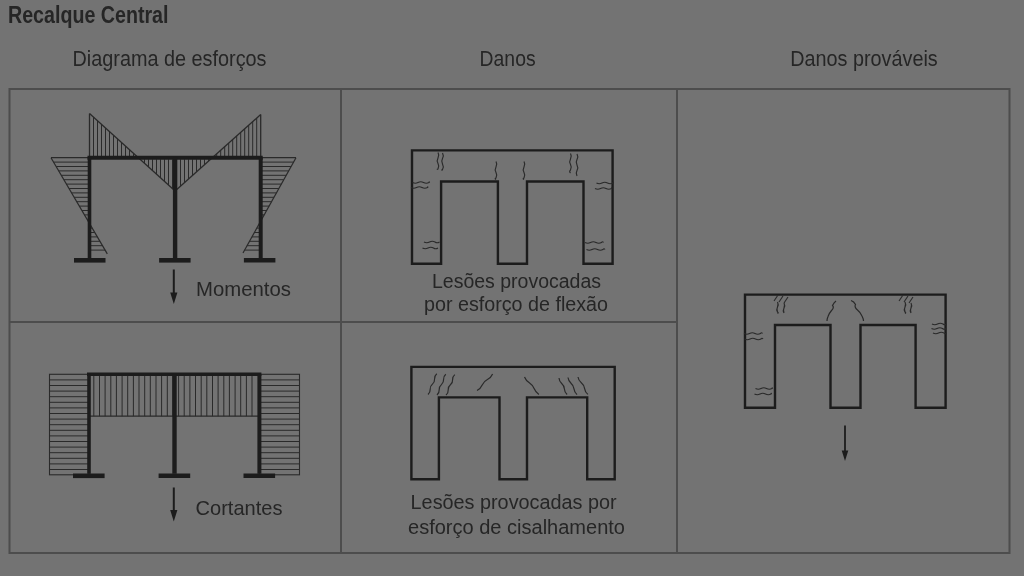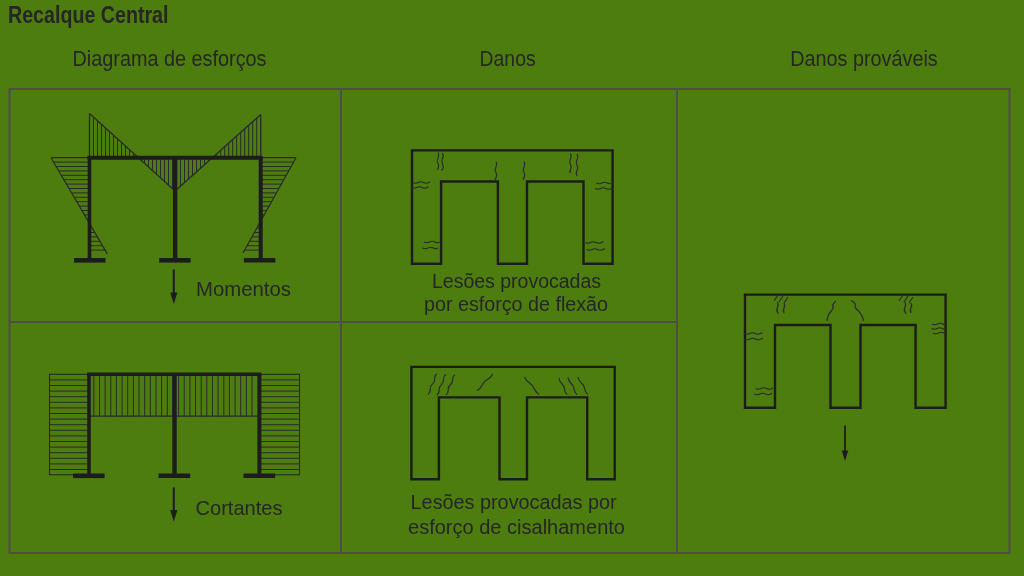--- a/index.html
+++ b/index.html
@@ -1,15 +1,15 @@
 <!DOCTYPE html>
 <html><head><meta charset="utf-8">
 <style>
 html,body{margin:0;padding:0;background:#fff;}
-#stage{position:relative;width:1024px;height:576px;background:#4d7c0f;overflow:hidden;
+#stage{position:relative;width:1024px;height:576px;background:#737373;overflow:hidden;
 font-family:"Liberation Sans",sans-serif;}
 svg{position:absolute;left:0;top:0;filter:blur(0.38px);}
 </style></head>
 <body>
 <div id="stage">
 <svg width="1024" height="576" viewBox="0 0 1024 576" font-family="Liberation Sans,sans-serif">
 <rect x="9.5" y="89" width="1000" height="464" fill="none" stroke="#4d4d4d" stroke-width="2"></rect>
 <line x1="341" y1="89" x2="341" y2="553" stroke="#4d4d4d" stroke-width="2"></line>
 <line x1="677" y1="89" x2="677" y2="553" stroke="#4d4d4d" stroke-width="2"></line>
 <line x1="9.5" y1="322" x2="677" y2="322" stroke="#4d4d4d" stroke-width="2"></line>

